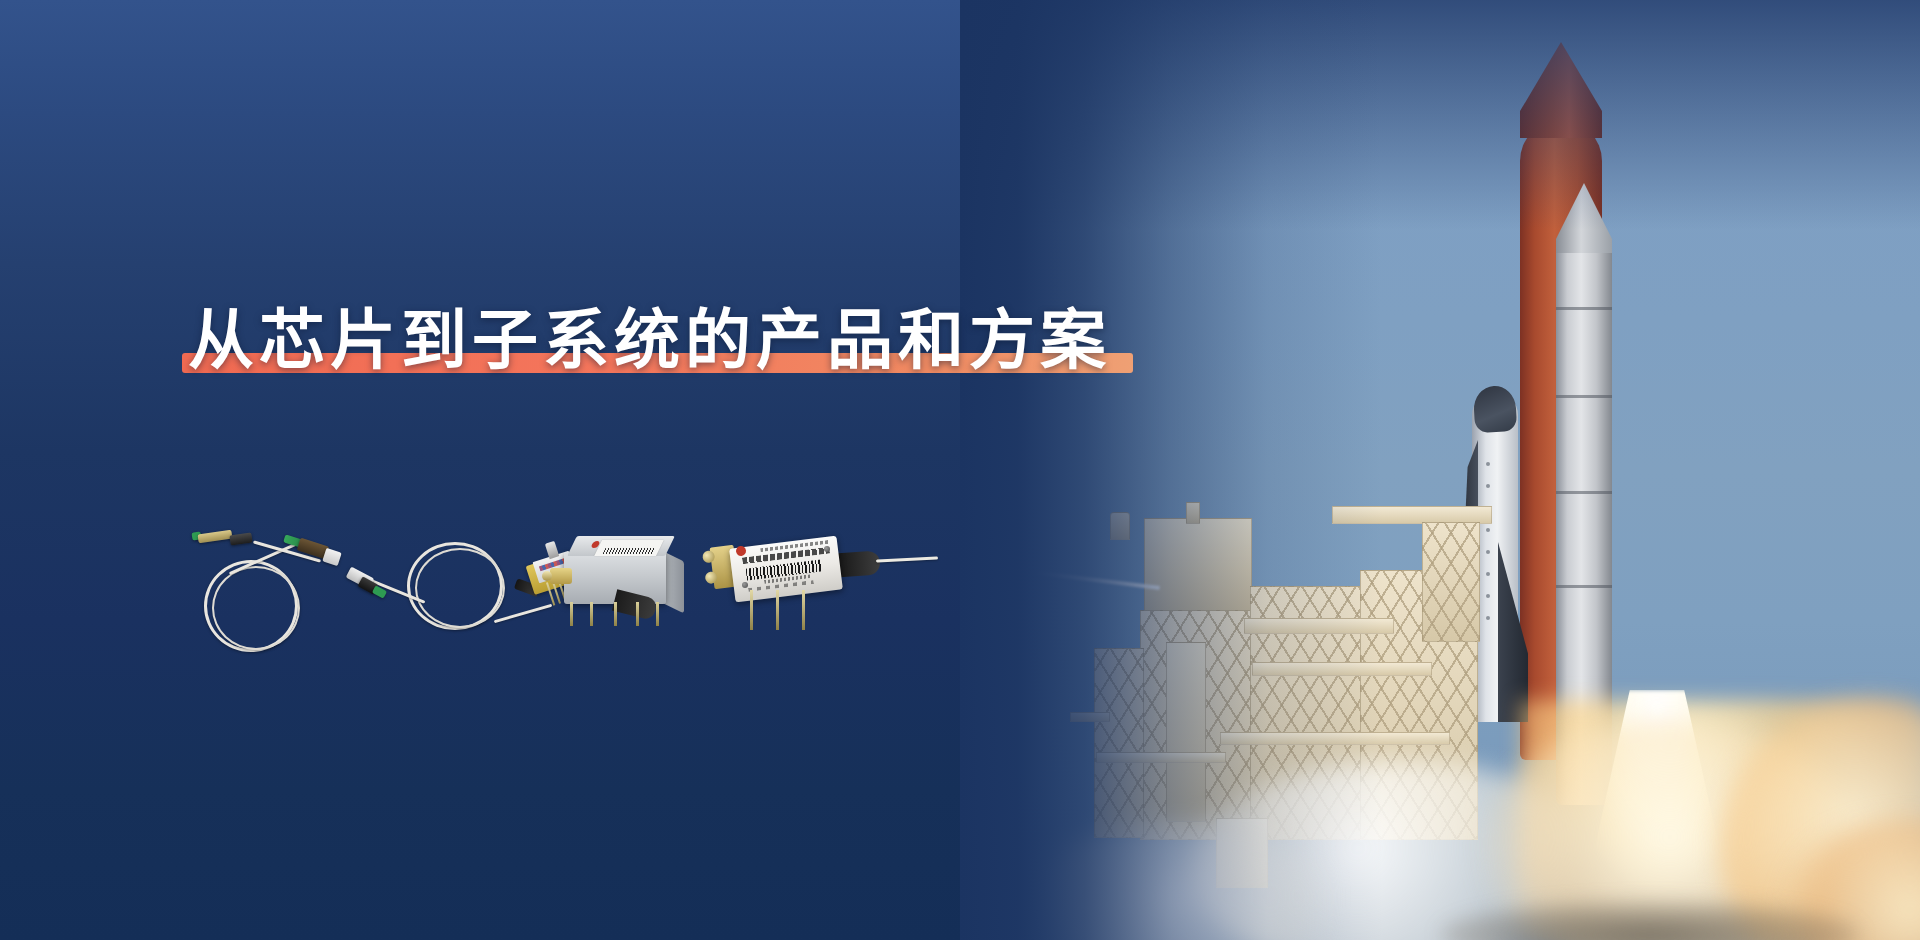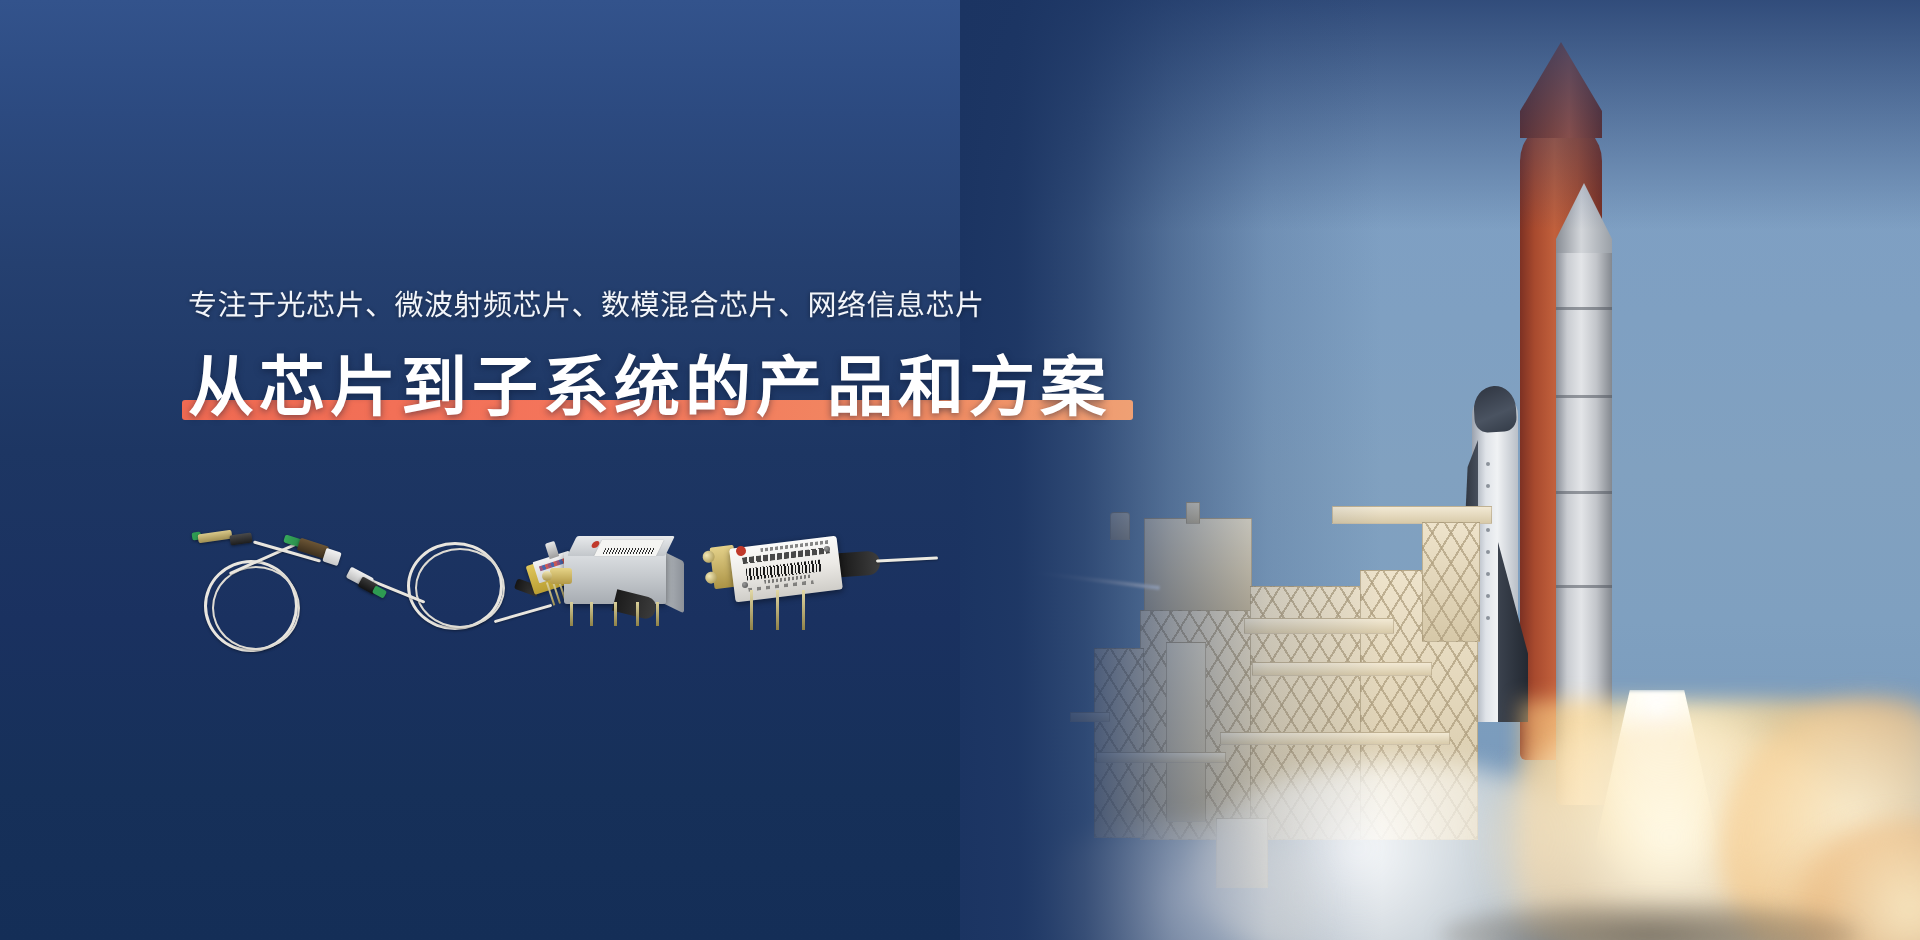--- a/index.html
+++ b/index.html
@@ -533,21 +533,20 @@
     <div class="smoke s4"></div>
     <div class="smoke s5"></div>
     <div class="dark-smoke"></div>
     <div class="contrail"></div>
 
     <div class="topdark"></div>
     <div class="feather"></div>
   </div>
 
   <div class="copy">
-    <div class="sub">专注于光芯片、微波射频芯片、数模混合芯片、网络信息芯片</div>
 
     <div class="headline-wrap">
       <div class="underline-bar"></div>
       <div class="headline">从芯片到子系统的产品和方案</div>
     </div>
   </div>
 
   <div class="products">
 
     <div class="prod pc1">

